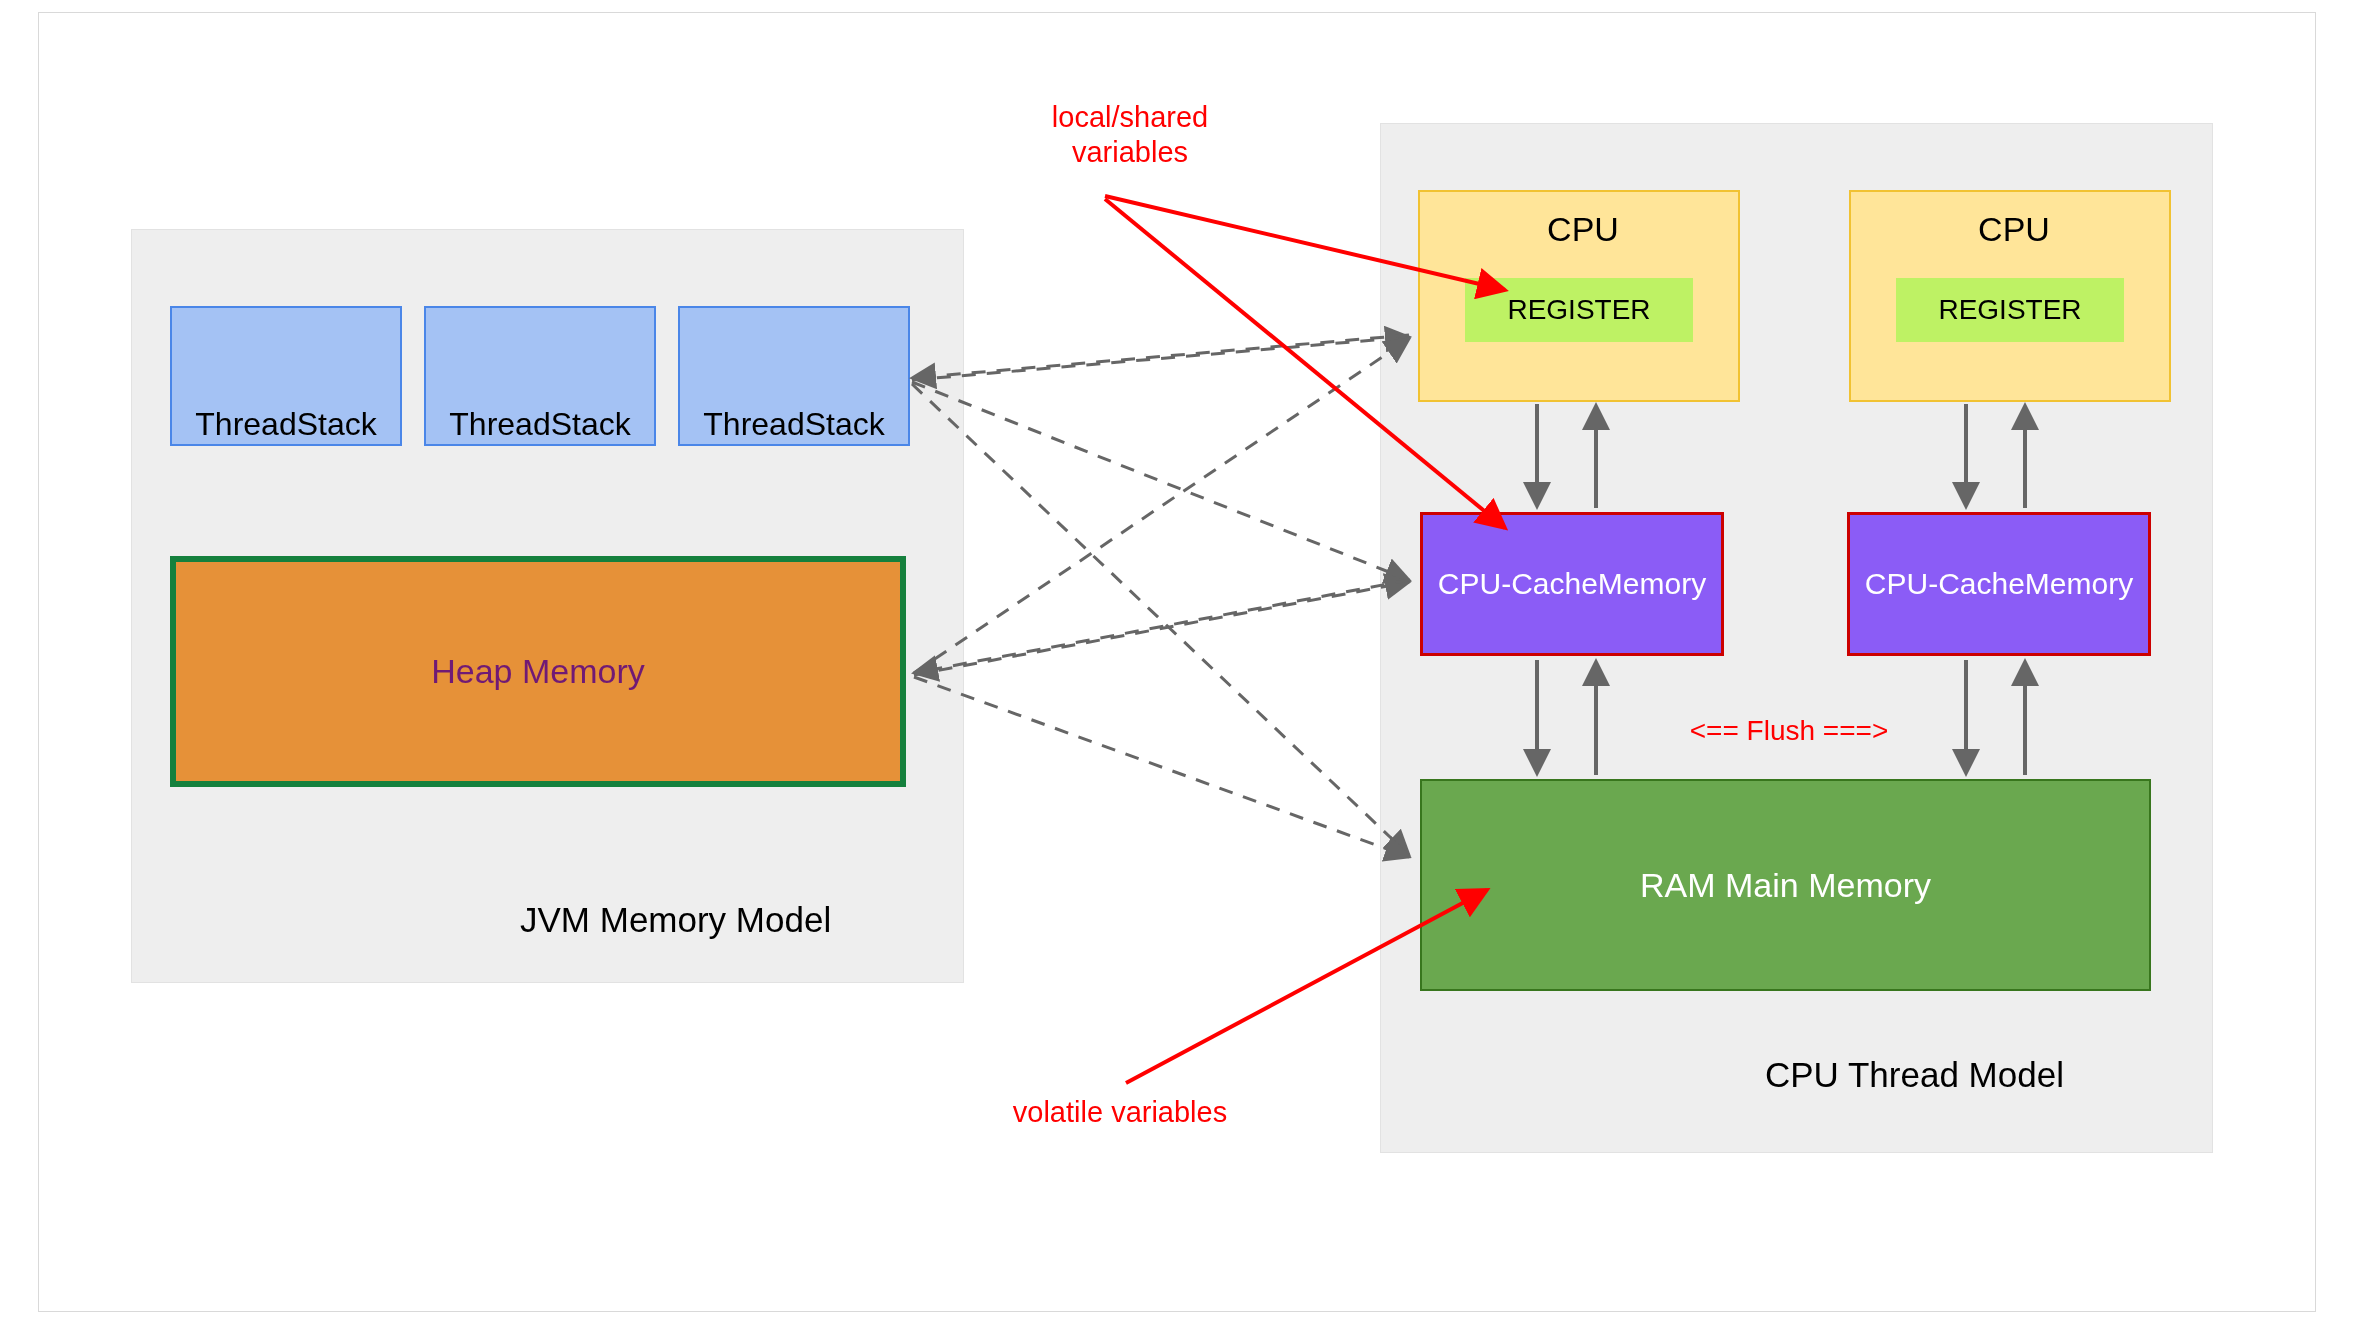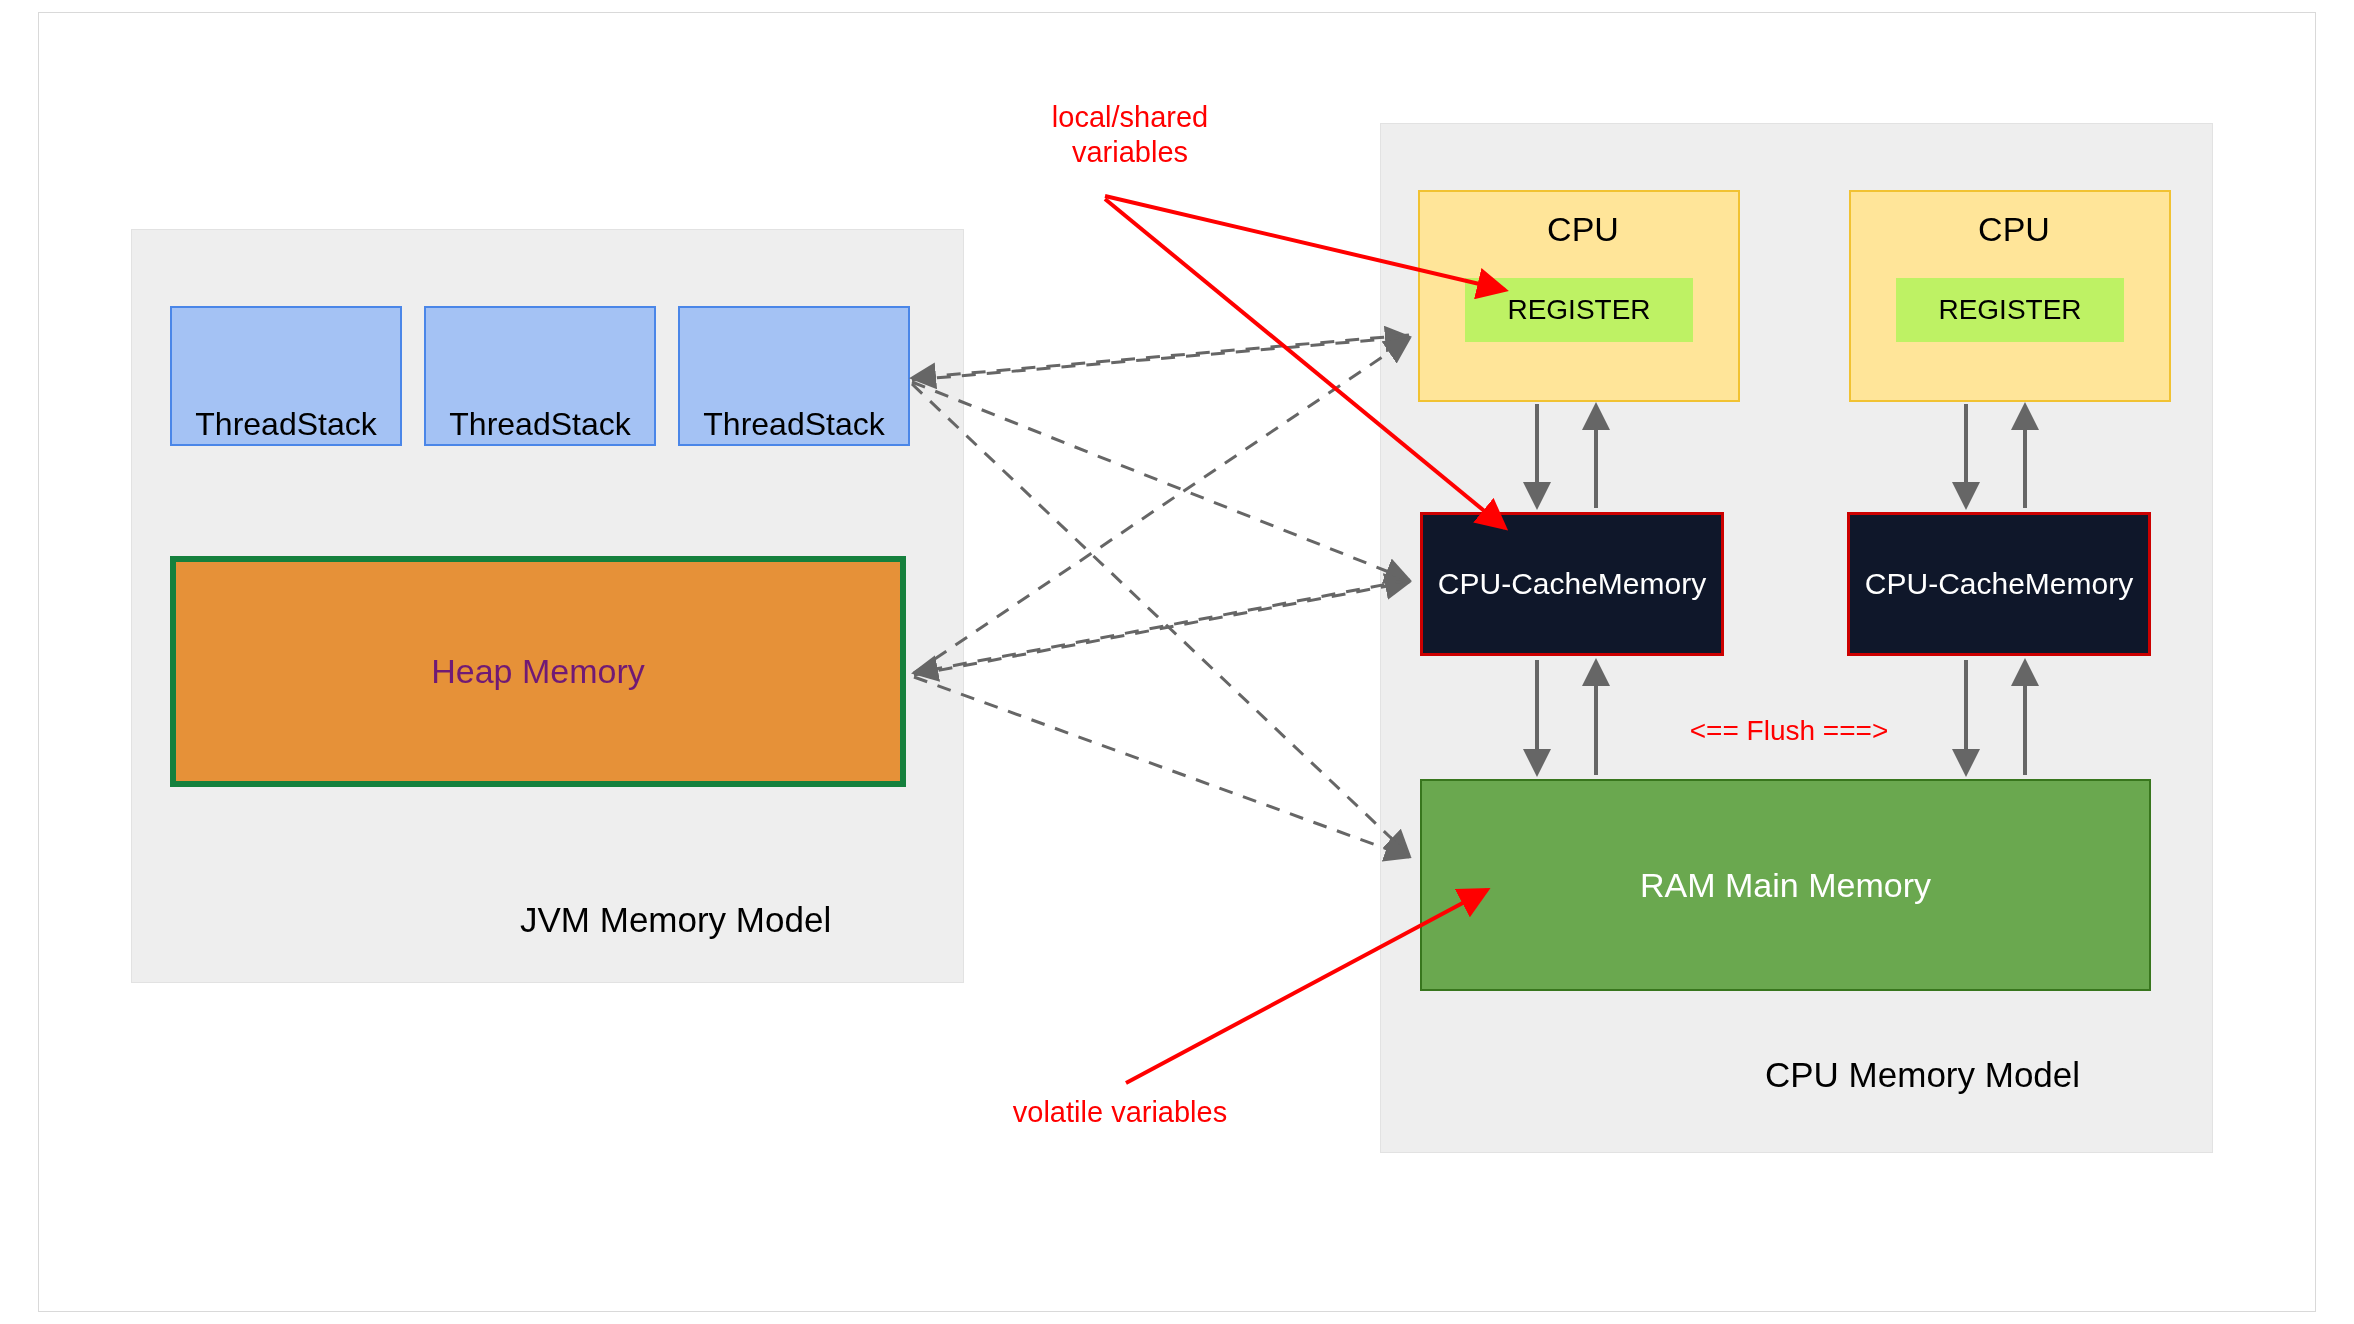--- a/index.html
+++ b/index.html
@@ -129,21 +129,21 @@
     align-items: center;
     justify-content: center;
     color: #000000;
     font-size: 28px;
   }
   .cache-box {
     position: absolute;
     top: 512px;
     width: 304px;
     height: 144px;
-    background: #0f172a;
+    background: #8b5cf6;
     border: 3px solid #cc0000;
     box-sizing: border-box;
     display: flex;
     align-items: center;
     justify-content: center;
     color: #ffffff;
     font-size: 30px;
     line-height: 1.2;
     text-align: center;
   }
@@ -249,21 +249,21 @@
     </div>
   <div class="cache-box" id="cache-box-2">
       <div>CPU-Cache</div>
       <div>Memory</div>
     </div>
 
   <div id="ram-box">RAM Main Memory</div>
 
   <div id="flush-label">&lt;== Flush ===&gt;</div>
 
-  <div class="container-label" id="cpu-label">CPU Memory Model</div>
+  <div class="container-label" id="cpu-label">CPU Thread Model</div>
 
   <div class="annot-red" id="annot-local-shared"><div>local/shared</div><div>variables</div></div>
   <div class="annot-red" id="annot-volatile">volatile variables</div>
 
   <svg id="edges" viewBox="0 0 2354 1324" xmlns="http://www.w3.org/2000/svg">
     <defs>
       <marker id="ah-gray" markerWidth="9" markerHeight="9" refX="8" refY="4.5" orient="auto" markerUnits="strokeWidth">
         <path d="M0,0 L9,4.5 L0,9 z" fill="#666666"></path>
       </marker>
       <marker id="ah-gray-v" markerWidth="7" markerHeight="7" refX="6" refY="3.5" orient="auto" markerUnits="strokeWidth">

